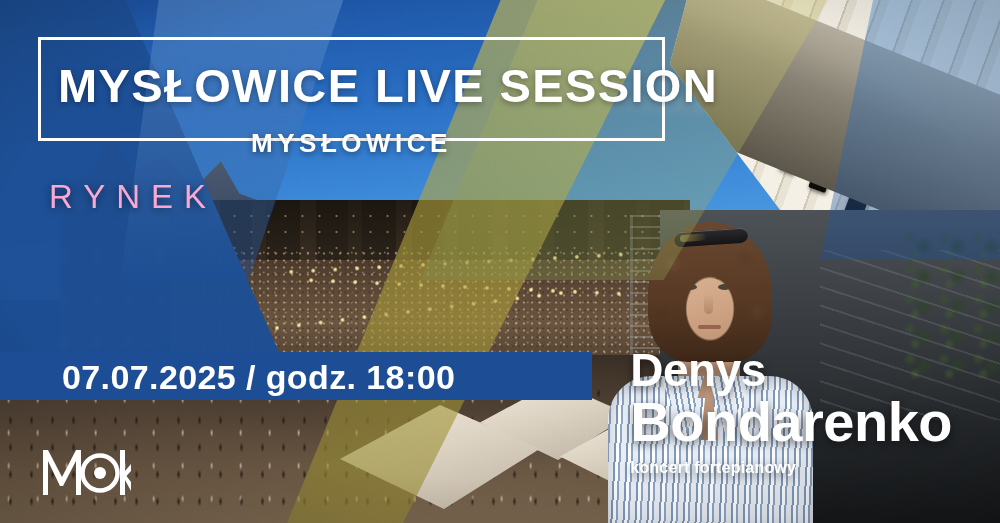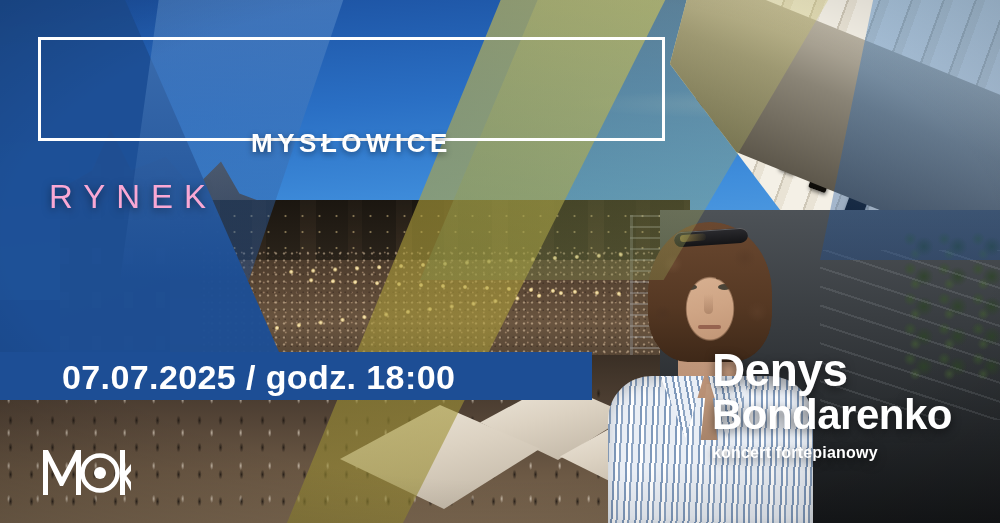--- a/index.html
+++ b/index.html
@@ -370,21 +370,21 @@
     position: absolute;
     right: 48px; top: 348px;
     text-align: left;
     color: #ffffff;
     text-shadow: 0 3px 10px rgba(0,0,0,.55);
   }
   .artist-first {
     font-size: 46px; font-weight: bold; line-height: .98; letter-spacing: -.5px;
   }
   .artist-last {
-    font-size: 42px; font-weight: bold; line-height: 1.05; letter-spacing: -.5px;
+    font-size: 56px; font-weight: bold; line-height: 1.05; letter-spacing: -.5px;
   }
   .artist-sub {
     margin-top: 7px;
     font-size: 16px; font-weight: bold; letter-spacing: .2px;
   }
 
   
   .mok {
     position: absolute;
     left: 40px; top: 444px;
@@ -464,20 +464,21 @@
 
   <div class="layer overlay-blue-left"></div>
   <div class="layer overlay-blue-left2"></div>
   <div class="layer overlay-yellow"></div>
   <div class="layer overlay-yellow2"></div>
   <div class="layer overlay-blue-right"></div>
   <div class="layer vignette"></div>
 
   <div class="title-frame"></div>
 
+  <div class="main-title">MYSŁOWICE LIVE SESSION</div>
 
   <div class="sub-row">
     <span class="rule"></span>
     <span class="subtitle-1">MYSŁOWICE</span>
     <span class="rule"></span>
   </div>
 
   <div class="subtitle-2">RYNEK</div>
 
   <div class="date-band"></div>

